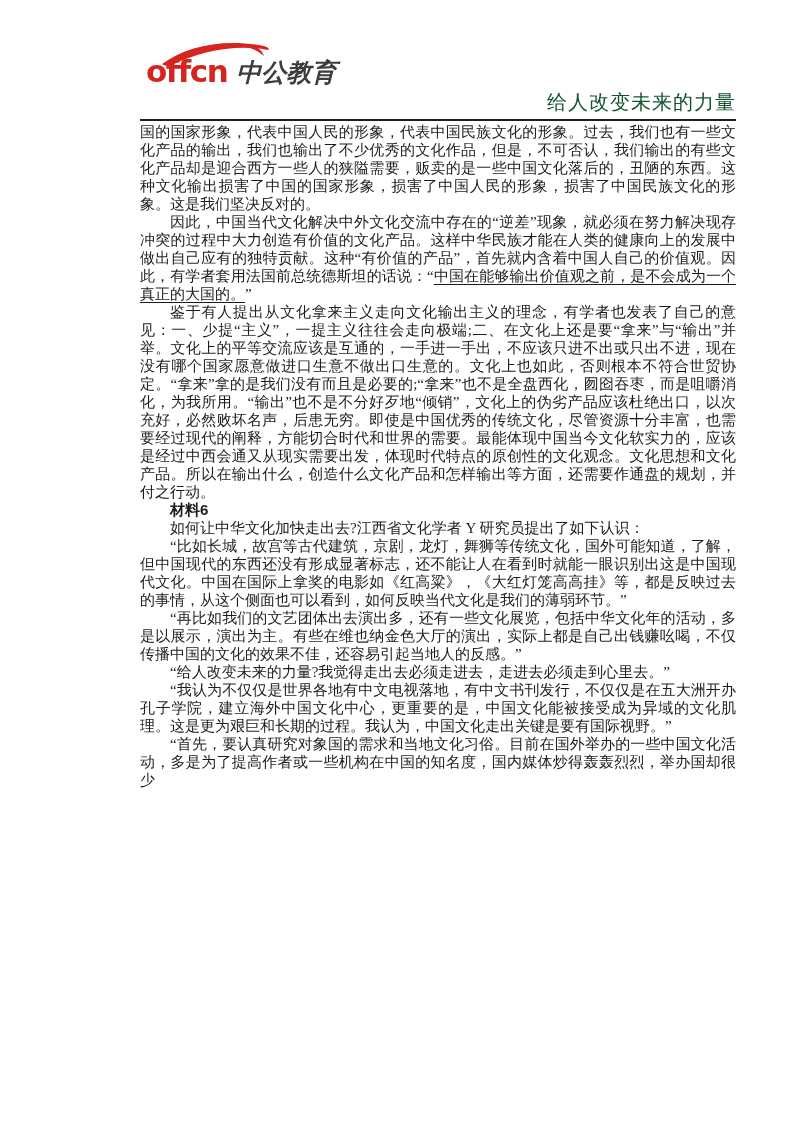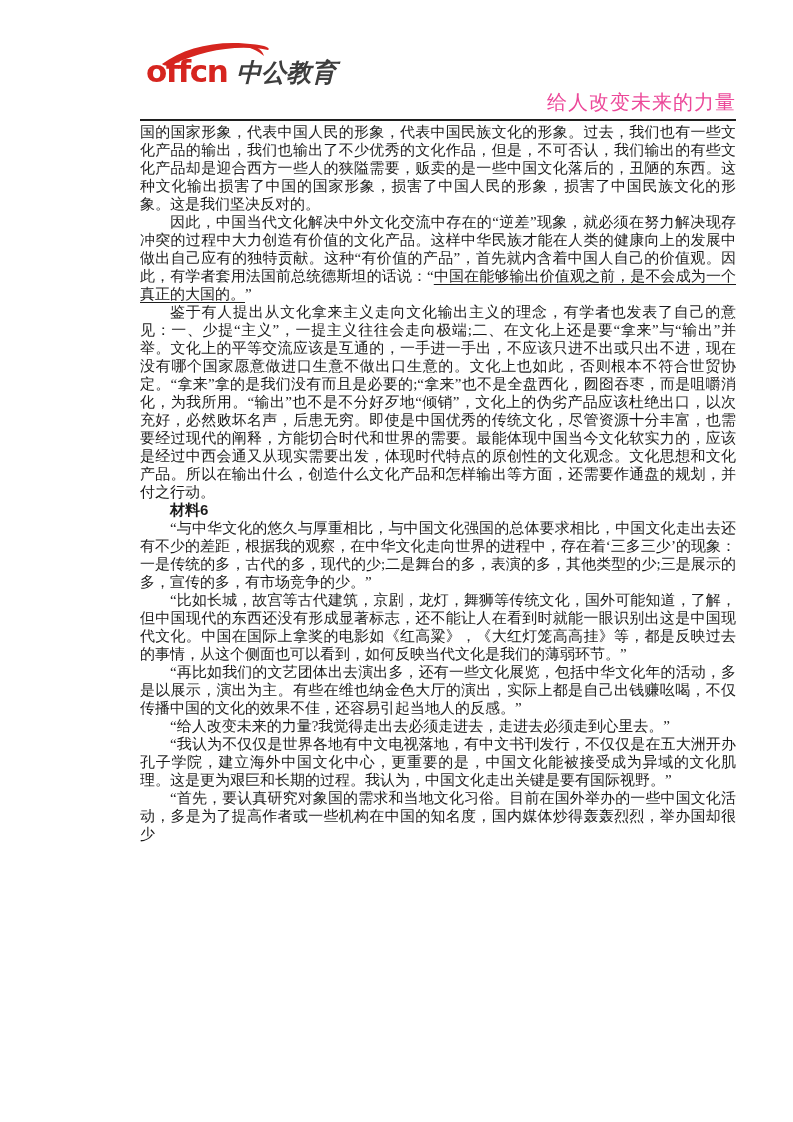--- a/index.html
+++ b/index.html
@@ -61,21 +61,21 @@
     font-size:25px;
     line-height:1;
     padding-bottom:2px;
     color:var(--brand-dark);
     font-style:italic;
   }
   .tagline{
     position:absolute;
     right:0;bottom:3px;
     font-size:20px;
-    color:#ec4899;
+    color:#14532d;
     letter-spacing:1px;
   }
   
   .doc-body{
     margin-top:2px;
     font-size:15px;
     line-height:18px;
     color:var(--ink);
     text-align:justify;
   }
@@ -105,21 +105,21 @@
       <span class="logo-cn">中公教育</span>
     </div>
     <div class="tagline">给人改变未来的力量</div>
   </div>
 
   <div class="doc-body">
       <p class=""><span>国的国家形象，代表中国人民的形象，代表中国民族文化的形象。过去，我们也有一些文化产品的输出，我们也输出了不少优秀的文化作品，但是，不可否认，我们输出的有些文化产品却是迎合西方一些人的狭隘需要，贩卖的是一些中国文化落后的，丑陋的东西。这种文化输出损害了中国的国家形象，损害了中国人民的形象，损害了中国民族文化的形象。这是我们坚决反对的。</span></p>
       <p class="indent"><span>因此，中国当代文化解决中外文化交流中存在的“逆差”现象，就必须在努力解决现存冲突的过程中大力创造有价值的文化产品。这样中华民族才能在人类的健康向上的发展中做出自己应有的独特贡献。这种“有价值的产品”，首先就内含着中国人自己的价值观。因此，有学者套用法国前总统德斯坦的话说：“</span><span class="underline">中国在能够输出价值观之前，是不会成为一个真正的大国的。</span><span>”</span></p>
       <p class="indent"><span>鉴于有人提出从文化拿来主义走向文化输出主义的理念，有学者也发表了自己的意见：一、少提“主义”，一提主义往往会走向极端;二、在文化上还是要“拿来”与“输出”并举。文化上的平等交流应该是互通的，一手进一手出，不应该只进不出或只出不进，现在没有哪个国家愿意做进口生意不做出口生意的。文化上也如此，否则根本不符合世贸协定。“拿来”拿的是我们没有而且是必要的;“拿来”也不是全盘西化，囫囵吞枣，而是咀嚼消化，为我所用。“输出”也不是不分好歹地“倾销”，文化上的伪劣产品应该杜绝出口，以次充好，必然败坏名声，后患无穷。即使是中国优秀的传统文化，尽管资源十分丰富，也需要经过现代的阐释，方能切合时代和世界的需要。最能体现中国当今文化软实力的，应该是经过中西会通又从现实需要出发，体现时代特点的原创性的文化观念。文化思想和文化产品。所以在输出什么，创造什么文化产品和怎样输出等方面，还需要作通盘的规划，并付之行动。</span></p>
       <p class="indent bold"><span>材料6</span></p>
-      <p class="indent"><span>“与中华文化的悠久与厚重相比，与中国文化强国的总体要求相比，中国文化走出去还有不少的差距，根据我的观察，在中华文化走向世界的进程中，存在着‘三多三少’的现象：一是传统的多，古代的多，现代的少;二是舞台的多，表演的多，其他类型的少;三是展示的多，宣传的多，有市场竞争的少。”</span></p>
+      <p class="indent"><span>如何让中华文化加快走出去?江西省文化学者 Y 研究员提出了如下认识：</span></p>
       <p class="indent"><span>“比如长城，故宫等古代建筑，京剧，龙灯，舞狮等传统文化，国外可能知道，了解，但中国现代的东西还没有形成显著标志，还不能让人在看到时就能一眼识别出这是中国现代文化。中国在国际上拿奖的电影如《红高粱》，《大红灯笼高高挂》等，都是反映过去的事情，从这个侧面也可以看到，如何反映当代文化是我们的薄弱环节。”</span></p>
       <p class="indent"><span>“再比如我们的文艺团体出去演出多，还有一些文化展览，包括中华文化年的活动，多是以展示，演出为主。有些在维也纳金色大厅的演出，实际上都是自己出钱赚吆喝，不仅传播中国的文化的效果不佳，还容易引起当地人的反感。”</span></p>
       <p class="indent"><span>“给人改变未来的力量?我觉得走出去必须走进去，走进去必须走到心里去。”</span></p>
       <p class="indent"><span>“我认为不仅仅是世界各地有中文电视落地，有中文书刊发行，不仅仅是在五大洲开办孔子学院，建立海外中国文化中心，更重要的是，中国文化能被接受成为异域的文化肌理。这是更为艰巨和长期的过程。我认为，中国文化走出关键是要有国际视野。”</span></p>
       <p class="indent"><span>“首先，要认真研究对象国的需求和当地文化习俗。目前在国外举办的一些中国文化活动，多是为了提高作者或一些机构在中国的知名度，国内媒体炒得轰轰烈烈，举办国却很少</span></p>
     </div>
 
 </div>
 
 </body></html>

